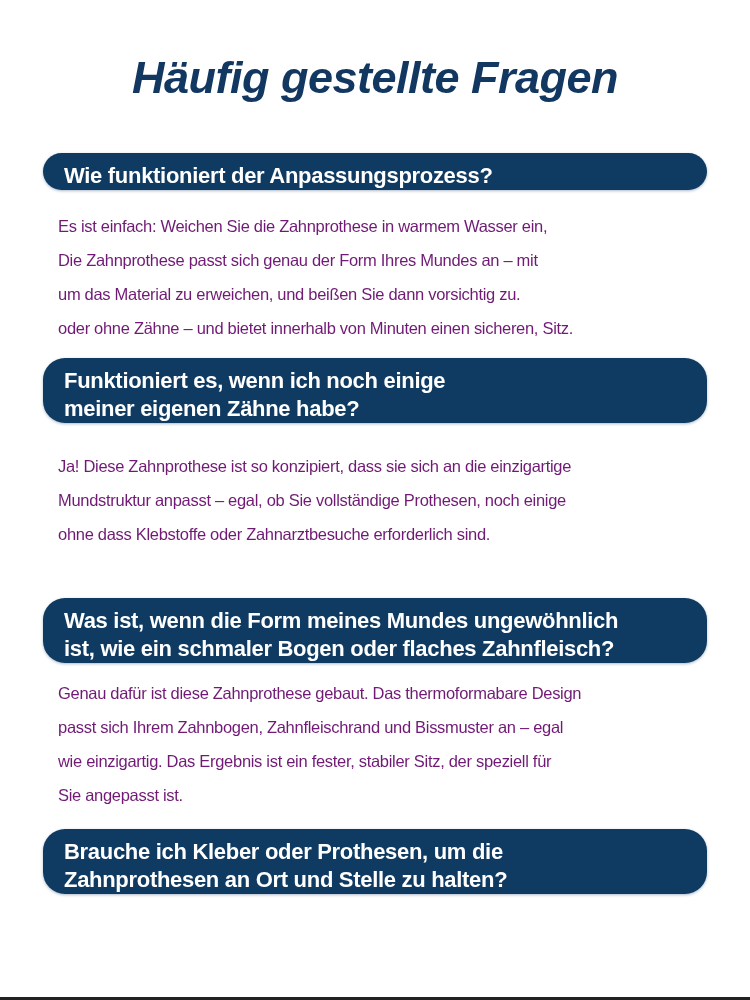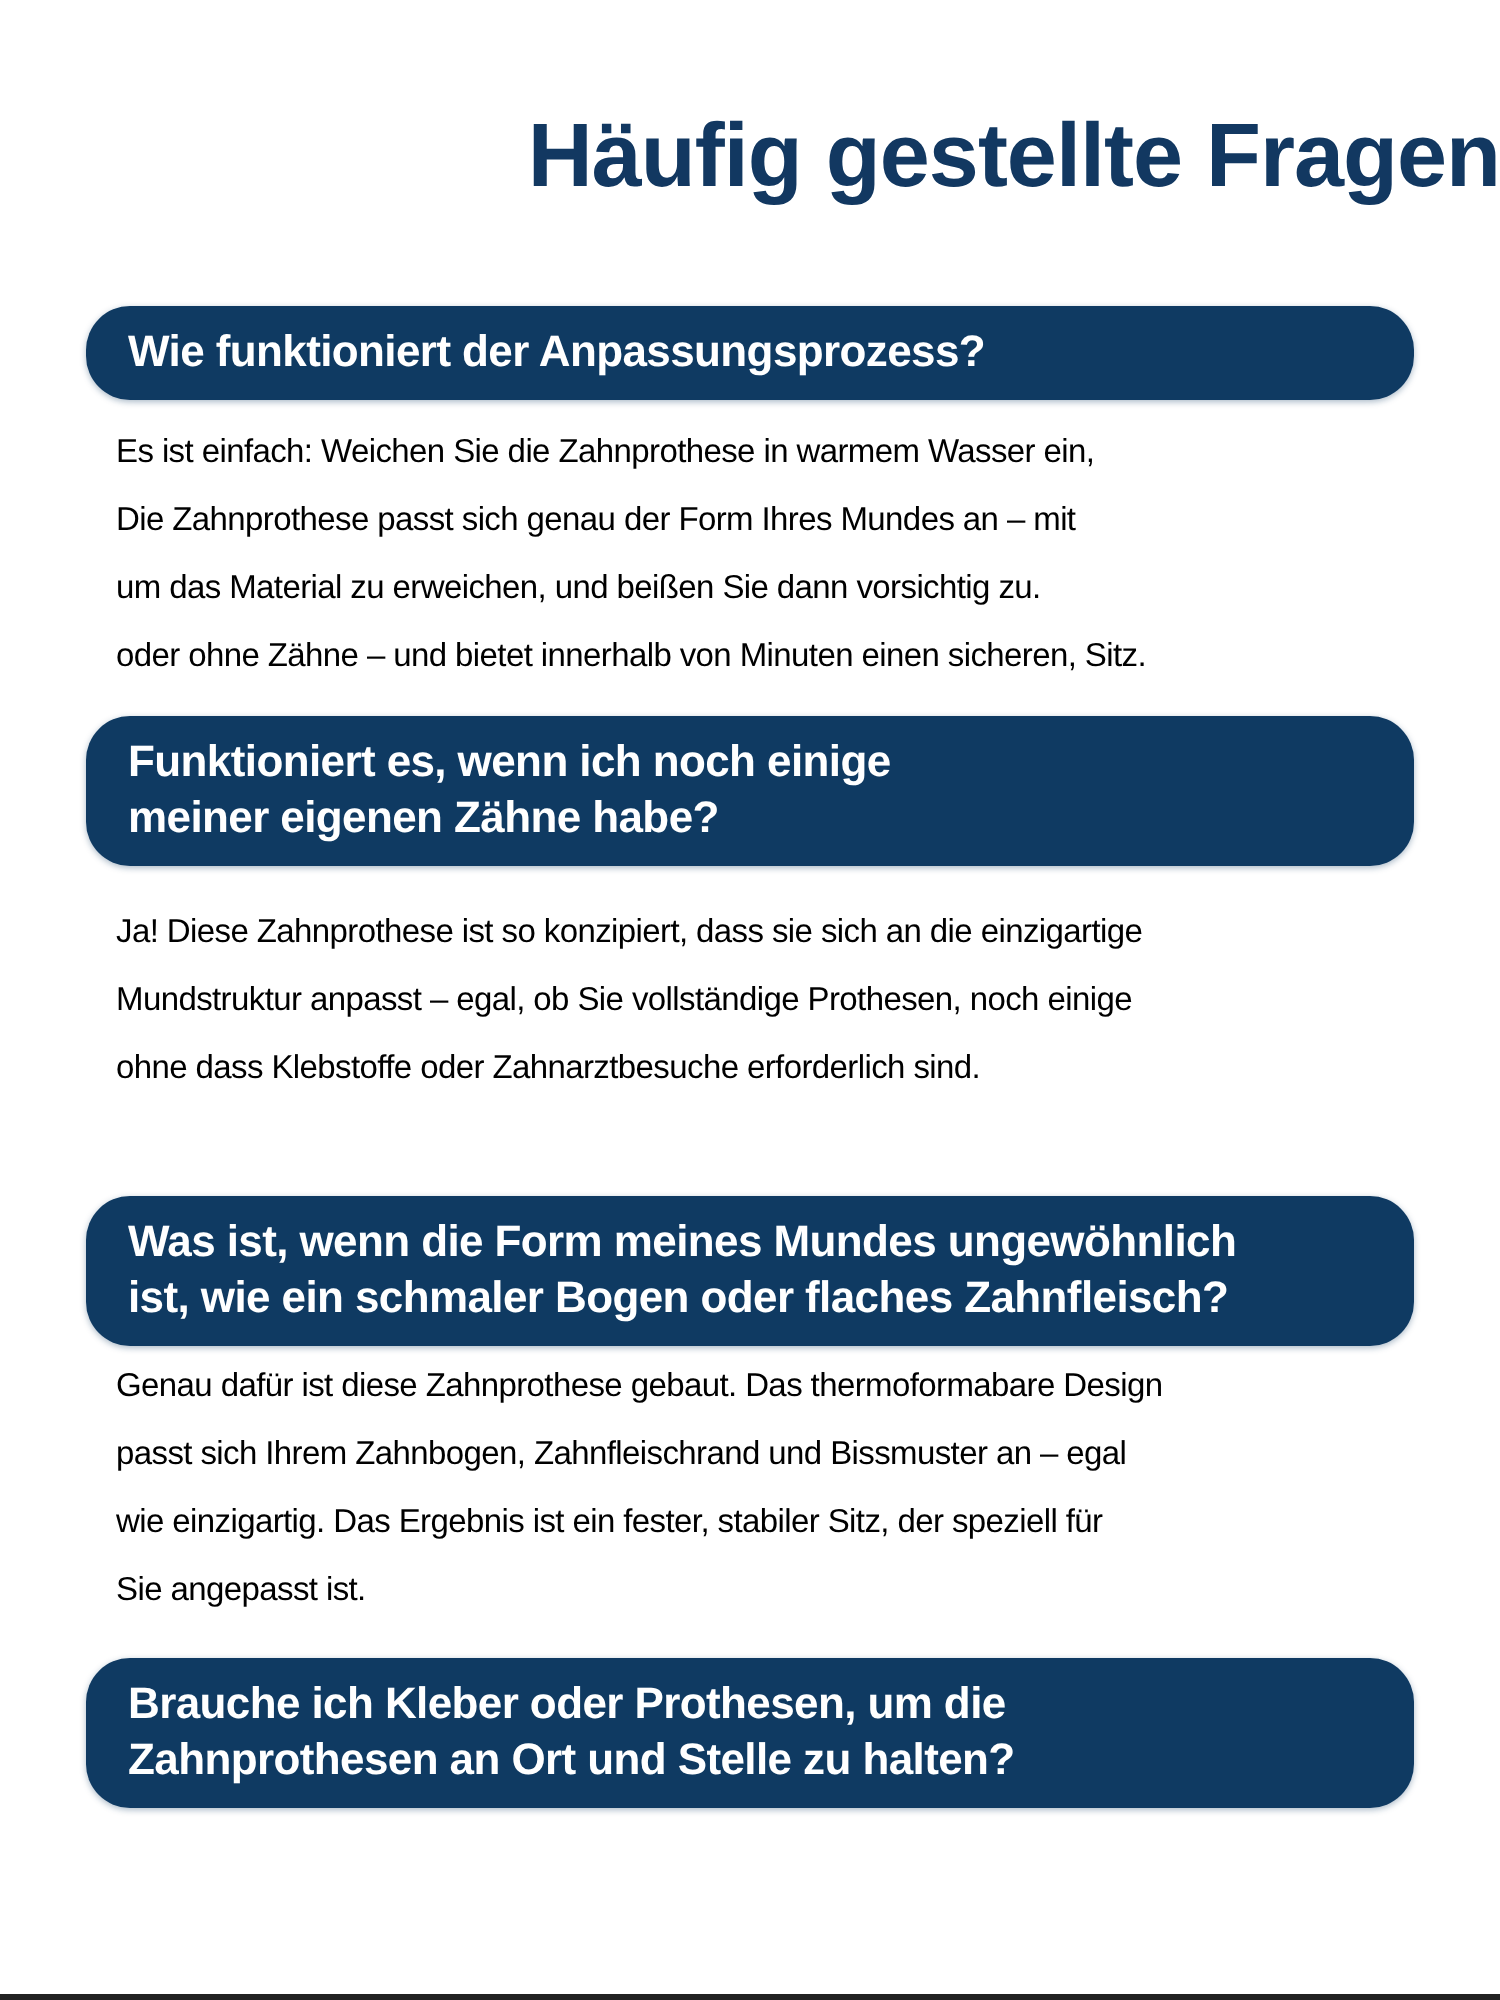--- a/index.html
+++ b/index.html
@@ -2,32 +2,32 @@
 <html><head>
 <meta charset="utf-8">
 <style>
   html, body { margin: 0; padding: 0; }
   body {
     width: 750px; height: 1000px; background: #ffffff;
     font-family: "Liberation Sans", "DejaVu Sans", sans-serif;
     position: relative; overflow: hidden;
   }
   .page-title {
-    position: absolute; left: 0; width: 750px; top: 52px; text-align: right;
+    position: absolute; left: 0; width: 750px; top: 52px; text-align: center;
     color: #123861; font-weight: bold; font-size: 45px; letter-spacing: -0.5px;
-    padding-left: 0; box-sizing: border-box;
+    padding-left: 0; box-sizing: border-box; font-style: italic;
   }
   .q {
     position: absolute; left: 43px; width: 664px; box-sizing: border-box;
     background: #0f3a62; border-radius: 22px; color: #ffffff; font-weight: bold;
-    font-size: 22px; line-height: 28px; padding: 9px 20px 10px 21px;
+    font-size: 22px; line-height: 28px; padding: 9px 20px 0 21px;
     box-shadow: 0 1px 3px rgba(15,58,98,0.35); letter-spacing: -0.3px;
   }
   .a {
-    position: absolute; left: 58px; width: 672px; color: #000000;
+    position: absolute; left: 58px; width: 672px; color: #701a75;
     font-size: 16.5px; line-height: 34px; letter-spacing: -0.3px;
   }
   .a span { display: block; white-space: nowrap; }
   .bottom-bar { position: absolute; left: 0; right: 0; bottom: 0; height: 3px; background: #222; }
 </style>
 </head>
 <body>
 
 <div class="page-title">Häufig gestellte Fragen</div>
 

